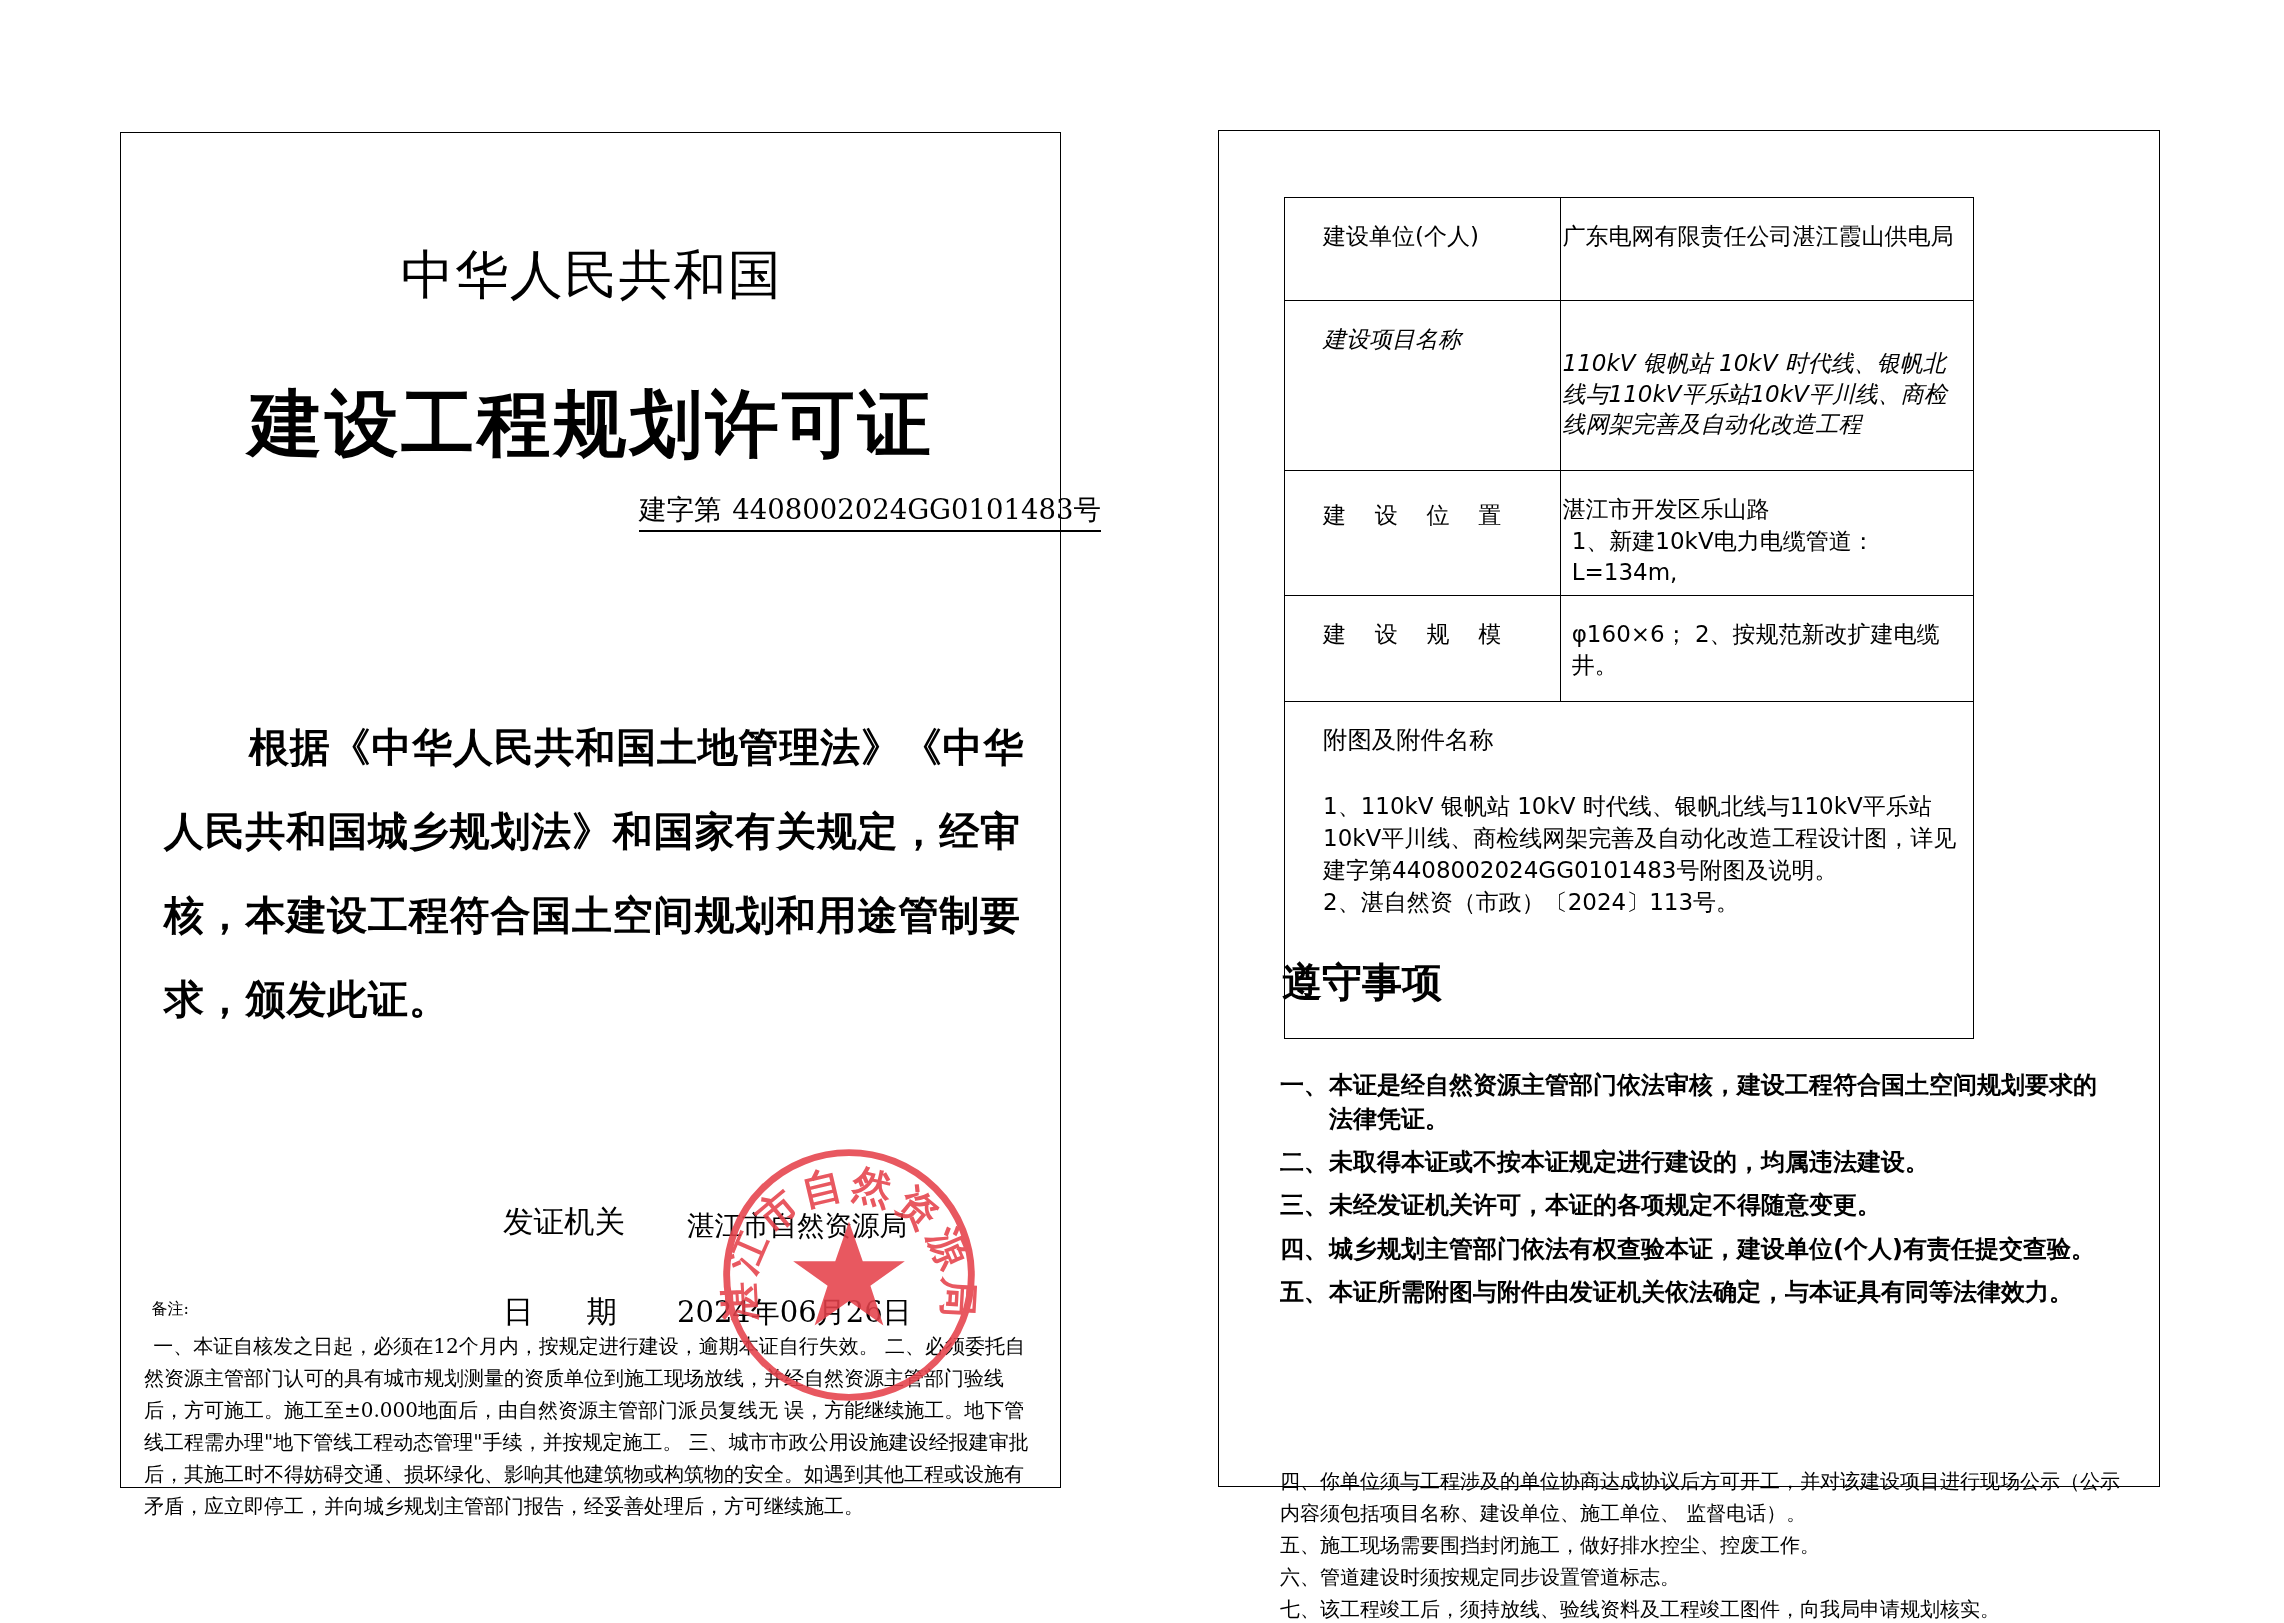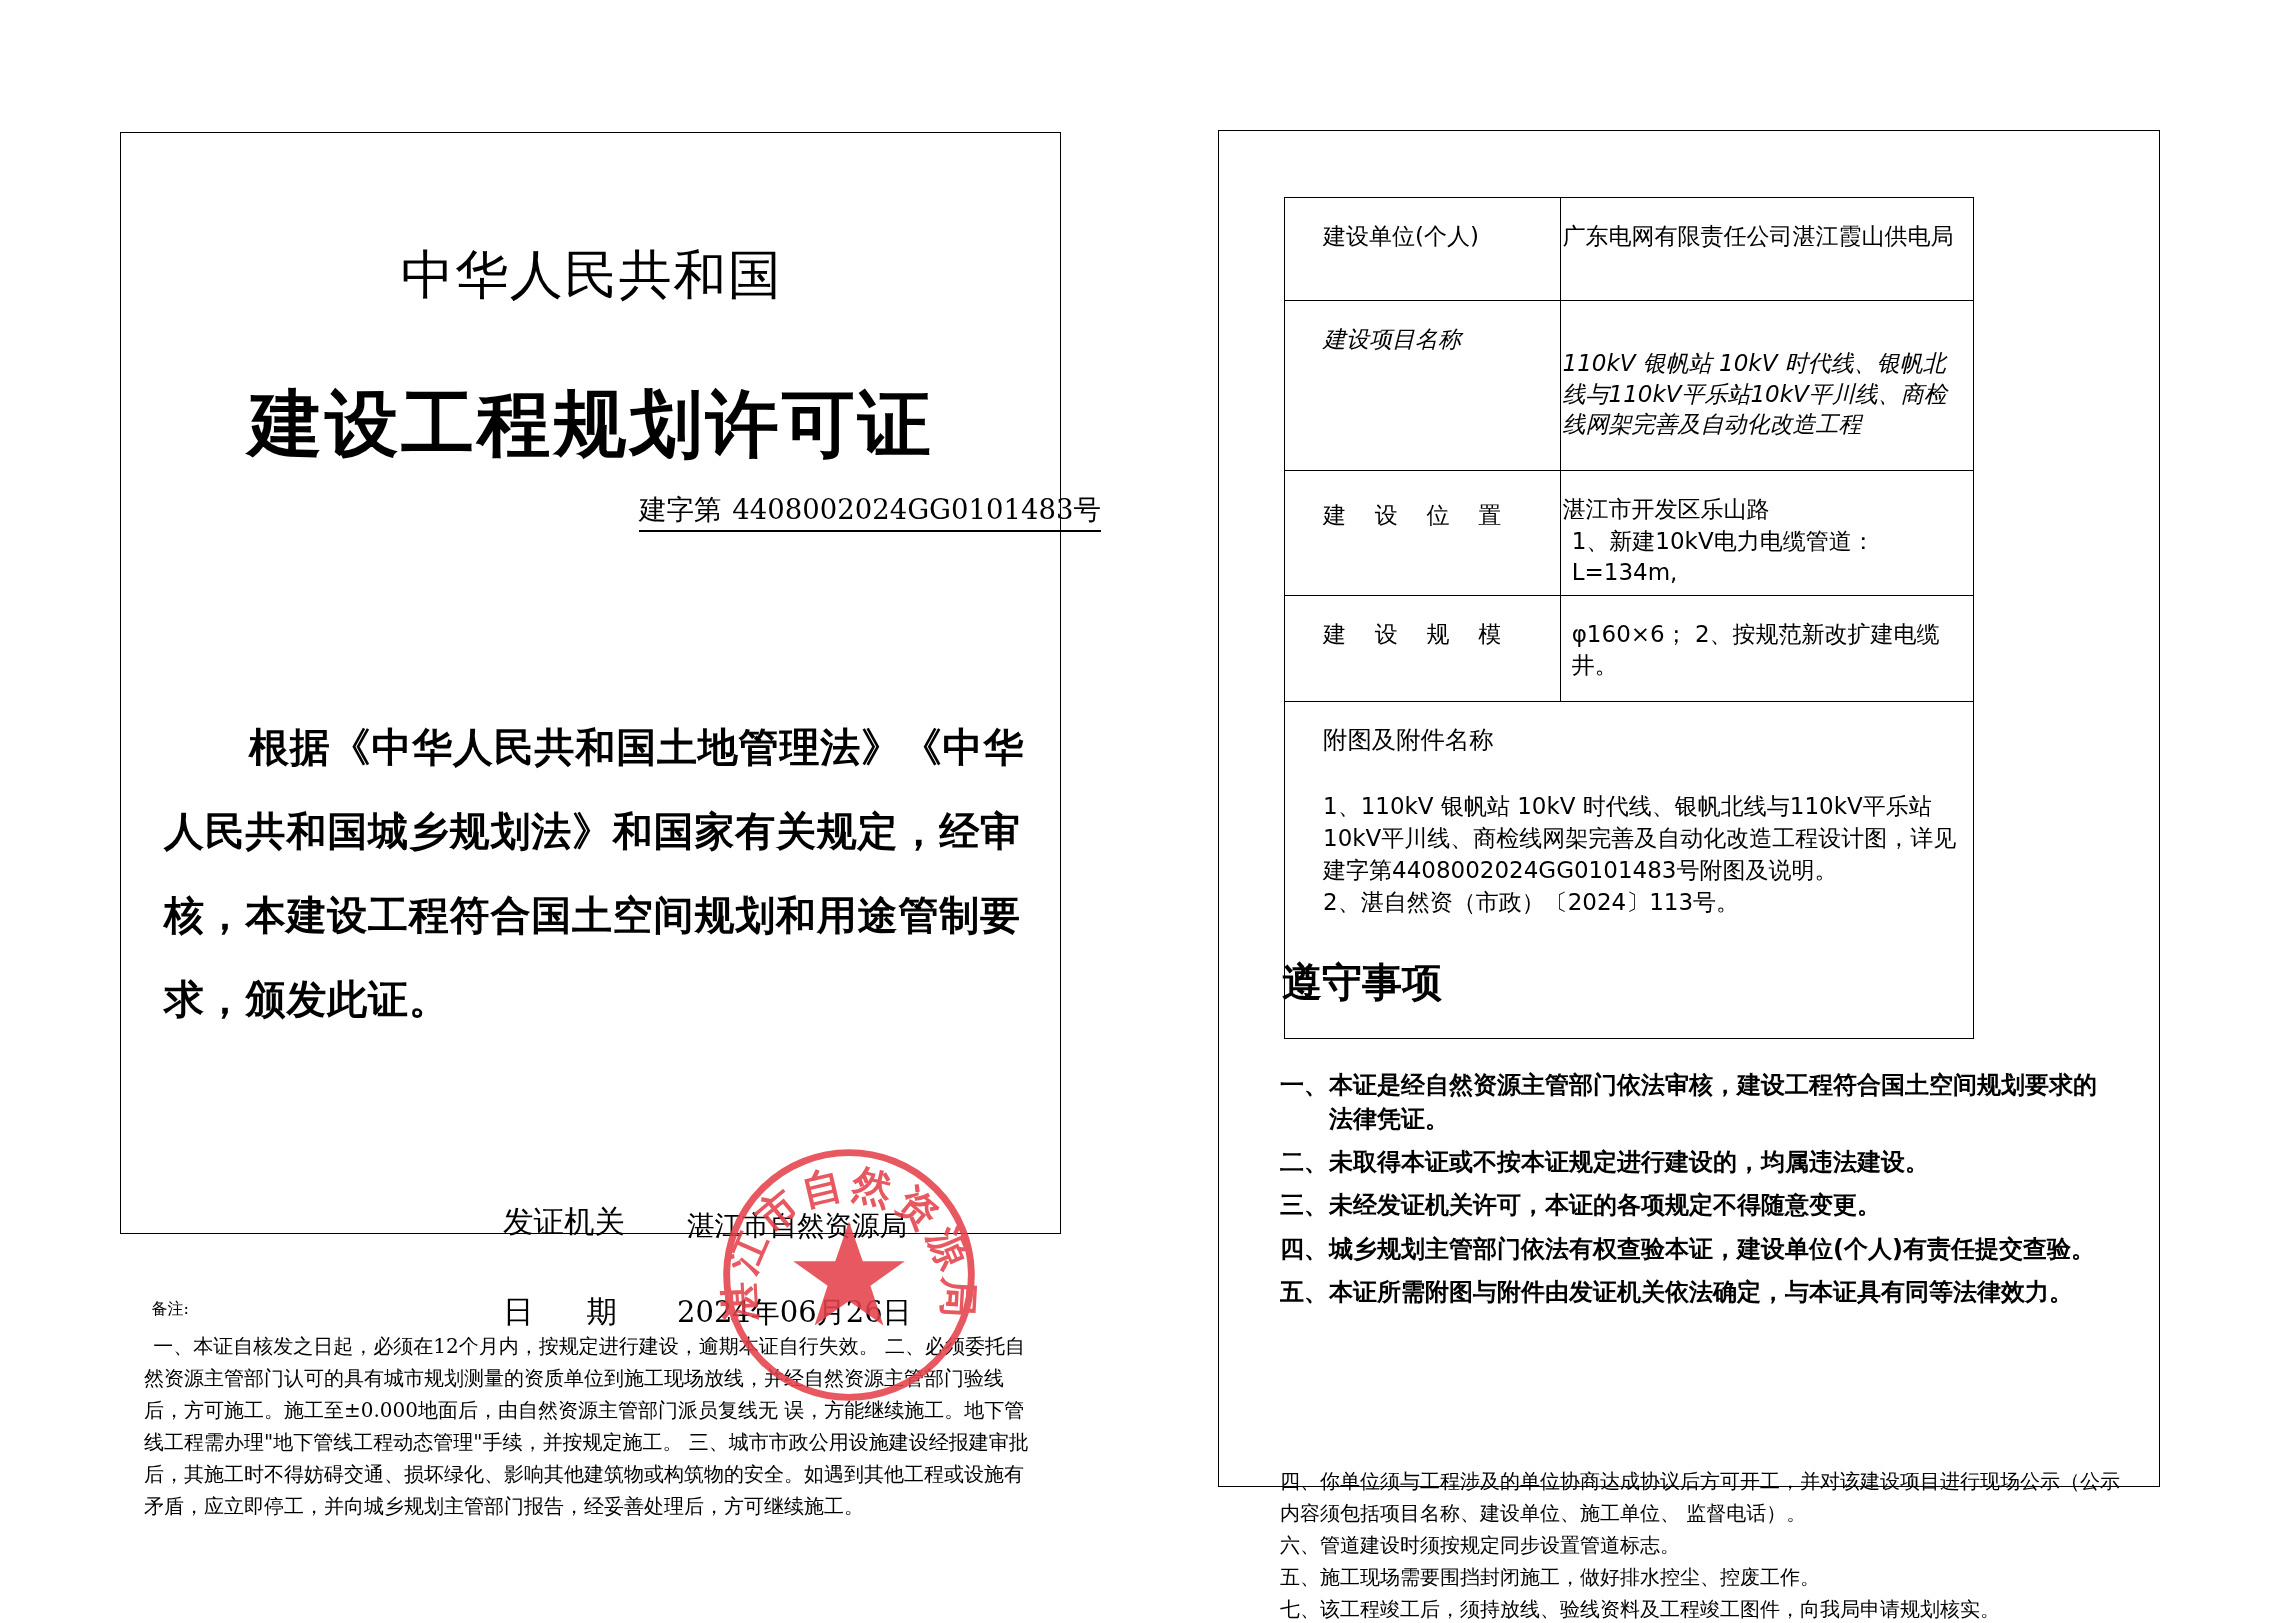--- a/index.html
+++ b/index.html
@@ -1,19 +1,19 @@
 <!DOCTYPE html>
 <html style="font-size:12.2px"><head>
 <meta charset="utf-8">
 <style>
   html, body { margin:0; padding:0; background:#ffffff; }
   body { width:2284px; height:1624px; position:relative; overflow:hidden;
          font-family:"DejaVu Sans","Liberation Sans",sans-serif; color:#000; }
   .page { position:absolute; border:1.5px solid #000; box-sizing:border-box; background:#fff; }
-  #left-page { left:120px; top:132px; width:941px; height:1102px; }
+  #left-page { left:120px; top:132px; width:941px; height:1356px; }
   #right-page { left:1218px; top:130px; width:942px; height:1357px; }
 
   .abs { position:absolute; white-space:nowrap; }
   .serif { font-family:"DejaVu Serif","Liberation Serif",serif; }
 
   
   #country-title { left:0; width:941px; top:107px; text-align:center; font-size:53px; font-weight:300; letter-spacing:1.5px; }
   #permit-title { left:0; width:941px; top:243px; text-align:center; font-size:73px; font-weight:bold; letter-spacing:3.1px; }
   #permit-number { left:518px; top:359px; font-size:27.5px; border-bottom:2.3px solid #000; padding-bottom:1.5px; }
   #permit-number .pn-prefix { margin-right:10.7px; }
@@ -137,19 +137,19 @@
         <span class="txt">城乡规划主管部门依法有权查验本证，建设单位(个人)有责任提交查验。</span>
       </div>
     <div class="note">
         <span class="num">五、</span>
         <span class="txt">本证所需附图与附件由发证机关依法确定，与本证具有同等法律效力。</span>
       </div>
   </div>
 
   <div id="extra-notes" class="serif">
     <div class="xnote">四、你单位须与工程涉及的单位协商达成协议后方可开工，并对该建设项目进行现场公示（公示内容须包括项目名称、建设单位、施工单位、 监督电话）。</div>
+    <div class="xnote">五、施工现场需要围挡封闭施工，做好排水控尘、控废工作。</div>
     <div class="xnote">六、管道建设时须按规定同步设置管道标志。</div>
-    <div class="xnote">五、施工现场需要围挡封闭施工，做好排水控尘、控废工作。</div>
     <div class="xnote">七、该工程竣工后，须持放线、验线资料及工程竣工图件，向我局申请规划核实。</div>
 
   </div>
 </div>
 
 
 </body></html>

